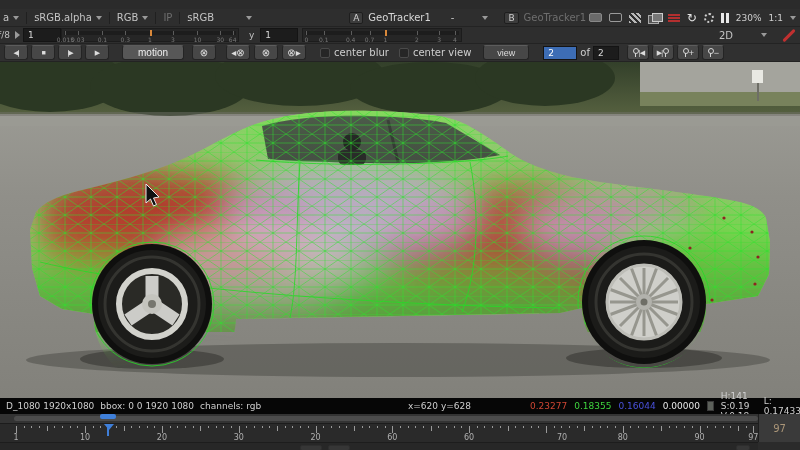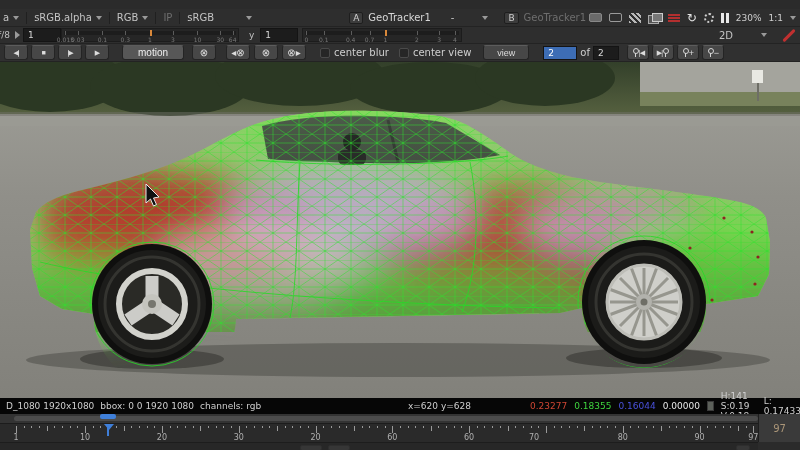--- a/index.html
+++ b/index.html
@@ -537,21 +537,21 @@
       <span class="r-tick" style="left: 737.92px; height: 5px;"></span>
       <span class="r-tick" style="left: 745.6px; height: 2px;"></span>
       <span class="r-tick" style="left: 753.28px; height: 7px;"></span>
       <span class="r-label" style="left: 16px;">1</span>
       <span class="r-label" style="left: 85.12px;">10</span>
       <span class="r-label" style="left: 161.92px;">20</span>
       <span class="r-label" style="left: 238.72px;">30</span>
       <span class="r-label" style="left: 315.52px;">20</span>
       <span class="r-label" style="left: 392.32px;">60</span>
       <span class="r-label" style="left: 469.12px;">60</span>
-      <span class="r-label" style="left: 534px;">70</span>
+      <span class="r-label" style="left: 562px;">70</span>
       <span class="r-label" style="left: 622.72px;">80</span>
       <span class="r-label" style="left: 699.52px;">90</span>
       <span class="r-label" style="left: 753.28px;">97</span>
       <span class="playhead-tri" style="left: 108.16px;"></span>
       <span class="playhead-line" style="left: 107.16px;"></span>
       <span class="playhead-flag" style="left: 108.16px;">13</span>
     </div>
   <div class="endbox">97</div>
   <div class="bottomstrip">
     <span class="bs-btn" style="left:300px;"></span>

